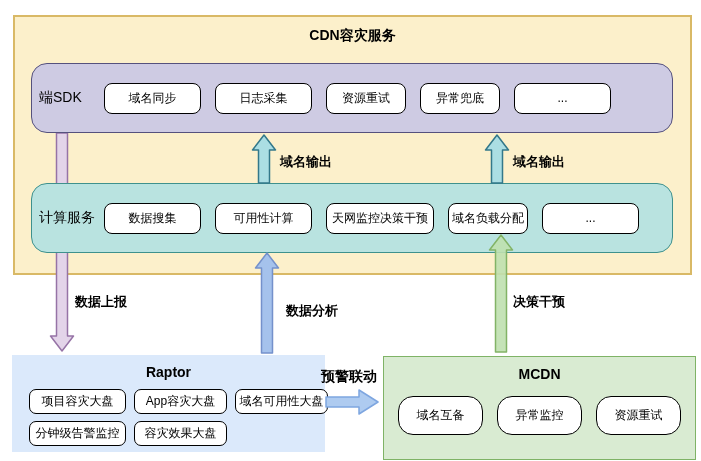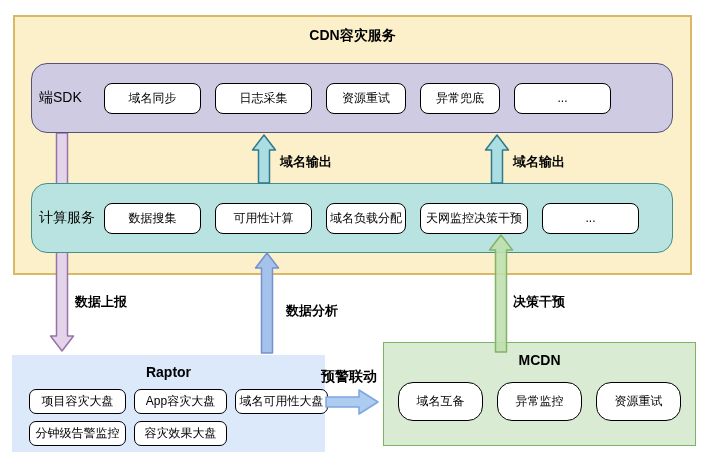--- a/index.html
+++ b/index.html
@@ -20,21 +20,21 @@
   .band-label{width:65px;font-size:14px;flex:0 0 auto;}
   .band-items{display:flex;gap:14px;align-items:center;}
   .node{background:#fff;border:1px solid #000;border-radius:8px;height:31px;
         display:flex;align-items:center;justify-content:center;font-size:12px;
         white-space:nowrap;box-sizing:border-box;}
   .w100{width:97px;} .w101{width:80px;} .w108{width:108px;}
 
   
   .raptor{position:absolute;left:12px;top:355px;width:313px;height:97px;
           background:#DBE9FB;z-index:2;box-sizing:border-box;}
-  .mcdn{position:absolute;left:383px;top:342px;width:313px;height:104px;
+  .mcdn{position:absolute;left:383px;top:356px;width:313px;height:104px;
         background:#D9EBD2;border:1.5px solid #7FB366;z-index:2;box-sizing:border-box;}
   .panel-title{text-align:center;font-size:14px;font-weight:bold;margin-top:9px;}
   .raptor-grid{display:grid;grid-template-columns:97px 93px 93px;gap:7px 8px;
                margin:9px 5px 0 17px;text-align:center;}
   .rnode{background:#fff;border:1px solid #000;border-radius:7px;height:25px;
          display:flex;align-items:center;justify-content:center;font-size:12px;
          white-space:nowrap;box-sizing:border-box;}
   .mcdn-row{display:flex;gap:14px;justify-content:center;margin-top:14px;}
   .mnode{background:#fff;border:1px solid #000;border-radius:15px;width:85px;height:39px;
          display:flex;align-items:center;justify-content:center;font-size:12px;
@@ -69,22 +69,22 @@
       <div class="node w101">异常兜底</div>
       <div class="node w100">...</div>
     </div>
   </div>
 
   <div class="band band-compute">
     <div class="band-label">计算服务</div>
     <div class="band-items">
       <div class="node w100">数据搜集</div>
       <div class="node w100">可用性计算</div>
+      <div class="node w108">天网监控决策干预</div>
       <div class="node w101">域名负载分配</div>
-      <div class="node w108">天网监控决策干预</div>
       <div class="node w100">...</div>
     </div>
   </div>
 
   <svg class="arrow z4" style="left:251px;top:134px;" width="26" height="50">
     <path d="M13 1 L24.5 16 L18.5 16 L18.5 49 L7.5 49 L7.5 16 L1.5 16 Z" fill="#ABDEE3" stroke="#33788A" stroke-width="1.5" stroke-linejoin="round"></path>
   </svg>
   <svg class="arrow z4" style="left:484px;top:134px;" width="26" height="50">
     <path d="M13 1 L24.5 16 L18.5 16 L18.5 49 L7.5 49 L7.5 16 L1.5 16 Z" fill="#ABDEE3" stroke="#33788A" stroke-width="1.5" stroke-linejoin="round"></path>
   </svg>

